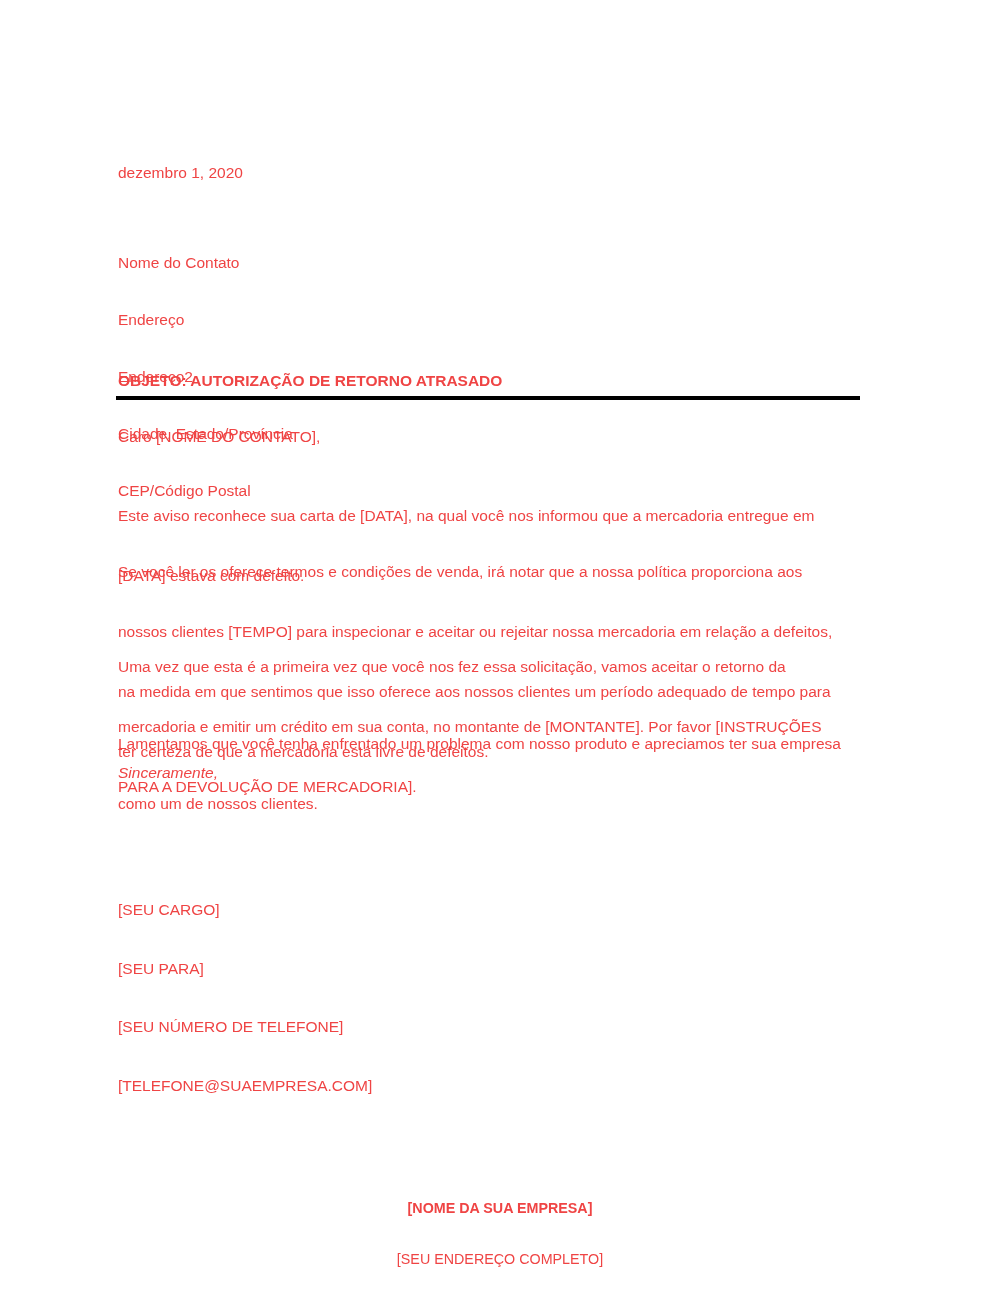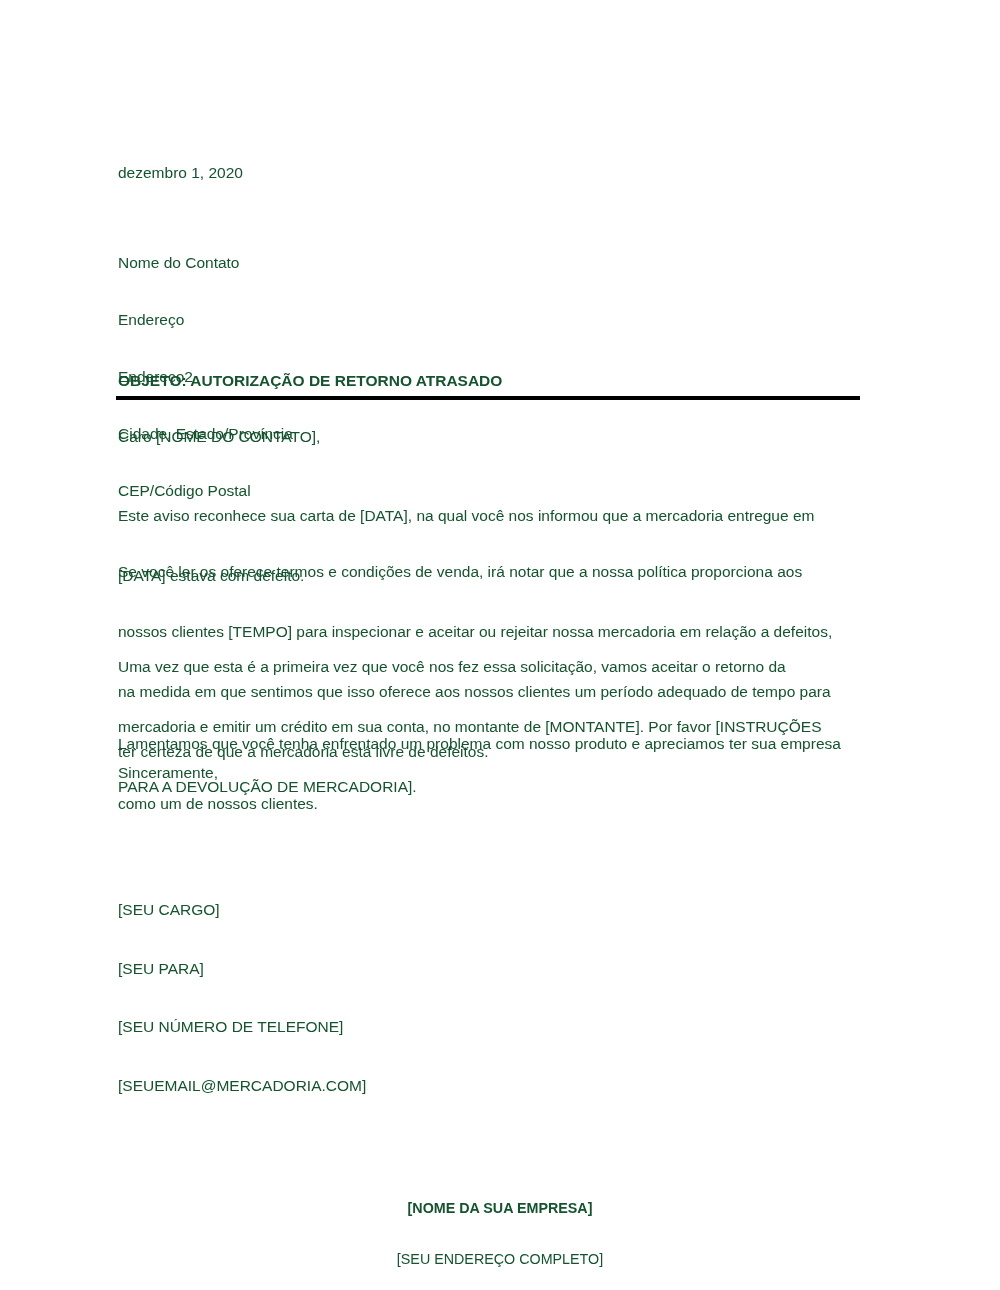--- a/index.html
+++ b/index.html
@@ -1,21 +1,21 @@
 <!DOCTYPE html>
 <html><head>
 <meta charset="utf-8">
 <style>
   html, body { margin: 0; padding: 0; background: #ffffff; }
   .page {
     position: relative;
     width: 860px;
     height: 1290px;
     background: #ffffff;
-    color: #14532d;
+    color: #ef4444;
     font-family: "Liberation Sans", "DejaVu Sans", sans-serif;
     overflow: hidden;
   }
   .block {
     position: absolute;
     left: 118px;
     font-size: 15.5px;
     line-height: 20px;
     white-space: pre;
   }
@@ -29,21 +29,21 @@
     top: 396px;
     width: 769px;
     height: 4px;
     background: #000000;
   }
   .salutation-block { top: 427px; }
   .para-1 { top: 466px; }
   .para-2 { top: 522px; }
   .para-3 { top: 617px; }
   .para-4 { top: 694px; }
-  .closing-block   { top: 763px; }
+  .closing-block   { top: 763px; font-style: italic; }
   .signature-block { top: 861px; line-height: 19.5px; }
   .footer-block {
     position: absolute;
     left: 0;
     top: 1166px;
     width: 1000px;
     text-align: center;
     font-size: 14.3px;
     line-height: 17px;
     white-space: pre;
@@ -93,21 +93,21 @@
     <span class="line">Lamentamos que você tenha enfrentado um problema com nosso produto e apreciamos ter sua empresa</span>
     <span class="line">como um de nossos clientes.</span>
   </div>
 
   <div class="block closing-block">Sinceramente,</div>
 
   <div class="block signature-block">
     <span class="line">[SEU CARGO]</span>
     <span class="line">[SEU PARA]</span>
     <span class="line">[SEU NÚMERO DE TELEFONE]</span>
-    <span class="line">[SEUEMAIL@MERCADORIA.COM]</span>
+    <span class="line">[TELEFONE@SUAEMPRESA.COM]</span>
   </div>
 
   <div class="footer-block">
     <span class="line footer-company">[NOME DA SUA EMPRESA]</span>
     <span class="line">[SEU ENDEREÇO COMPLETO]</span>
     
     
   </div>
 
 </div>

